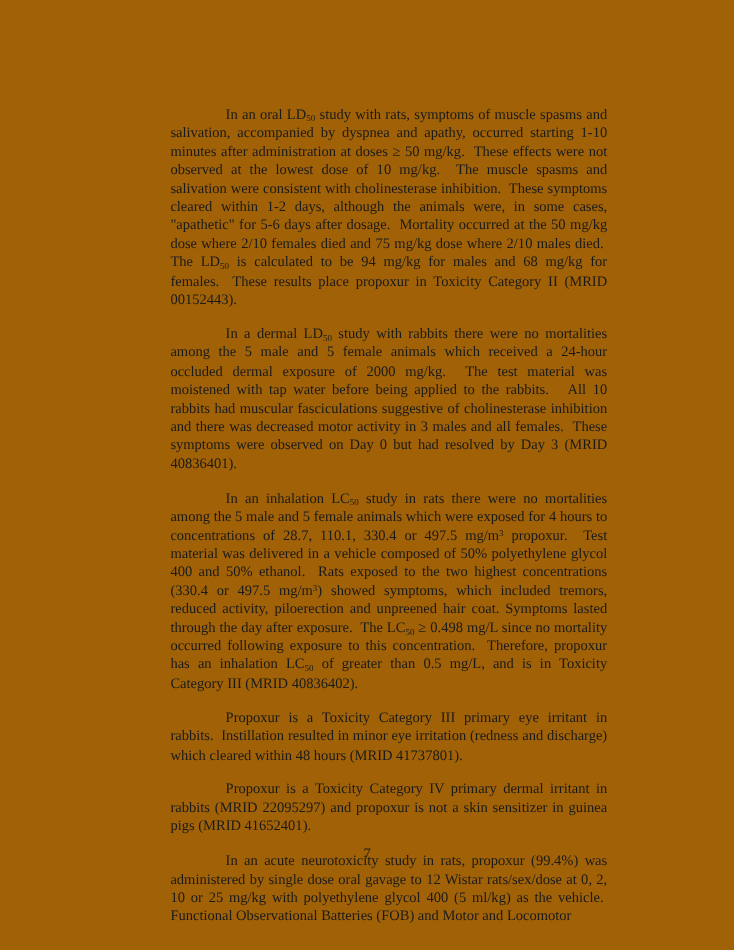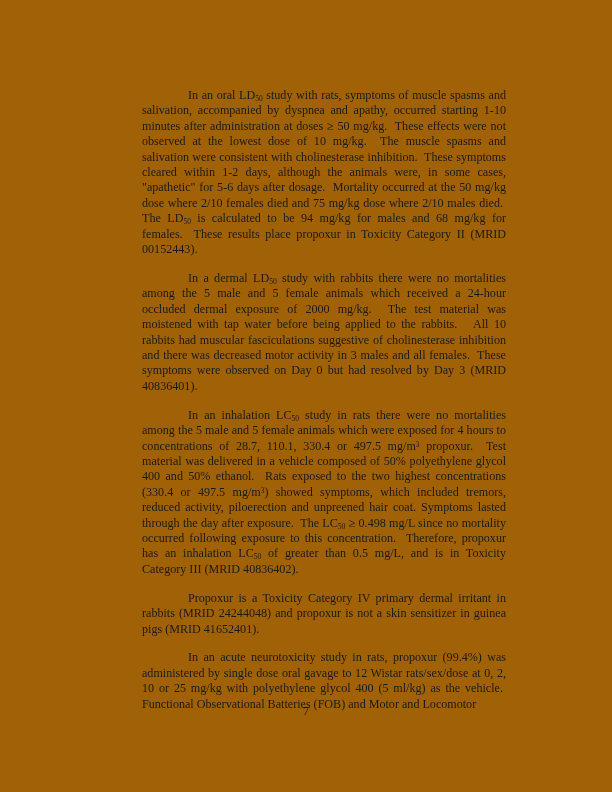--- a/index.html
+++ b/index.html
@@ -66,19 +66,20 @@
 </style>
 </head>
 <body>
 
 <div class="page">
 
   <div class="content">
     <p class="para">In an oral LD<sub>50</sub> study with rats, symptoms of muscle spasms and salivation, accompanied by dyspnea and apathy, occurred starting 1-10 minutes after administration at doses ≥ 50 mg/kg.&nbsp; These effects were not observed at the lowest dose of 10 mg/kg.&nbsp; The muscle spasms and salivation were consistent with cholinesterase inhibition.&nbsp; These symptoms cleared within 1-2 days, although the animals were, in some cases, "apathetic" for 5-6 days after dosage.&nbsp; Mortality occurred at the 50 mg/kg dose where 2/10 females died and 75 mg/kg dose where 2/10 males died.&nbsp; The LD<sub>50</sub> is calculated to be 94 mg/kg for males and 68 mg/kg for females.&nbsp; These results place propoxur in Toxicity Category II (MRID 00152443).</p>
     <p class="para">In a dermal LD<sub>50</sub> study with rabbits there were no mortalities among the 5 male and 5 female animals which received a 24-hour occluded dermal exposure of 2000 mg/kg.&nbsp; The test material was moistened with tap water before being applied to the rabbits.&nbsp;&nbsp; All 10 rabbits had muscular fasciculations suggestive of cholinesterase inhibition and there was decreased motor activity in 3 males and all females.&nbsp; These symptoms were observed on Day 0 but had resolved by Day 3 (MRID 40836401).</p>
     <p class="para">In an inhalation LC<sub>50</sub> study in rats there were no mortalities among the 5 male and 5 female animals which were exposed for 4 hours to concentrations of 28.7, 110.1, 330.4 or 497.5 mg/m<sup>3</sup> propoxur.&nbsp; Test material was delivered in a vehicle composed of 50% polyethylene glycol 400 and 50% ethanol.&nbsp; Rats exposed to the two highest concentrations (330.4 or 497.5 mg/m<sup>3</sup>) showed symptoms, which included tremors, reduced activity, piloerection and unpreened hair coat. Symptoms lasted through the day after exposure.&nbsp; The LC<sub>50</sub> ≥ 0.498 mg/L since no mortality occurred following exposure to this concentration.&nbsp; Therefore, propoxur has an inhalation LC<sub>50</sub> of greater than 0.5 mg/L, and is in Toxicity Category III (MRID 40836402).</p>
-    <p class="para">Propoxur is a Toxicity Category IV primary dermal irritant in rabbits (MRID 24244048) and propoxur is not a skin sensitizer in guinea pigs (MRID 41652401).</p>
+    <p class="para">Propoxur is a Toxicity Category III primary eye irritant in rabbits.&nbsp; Instillation resulted in minor eye irritation (redness and discharge) which cleared within 48 hours (MRID 41737801).</p>
+    <p class="para">Propoxur is a Toxicity Category IV primary dermal irritant in rabbits (MRID 22095297) and propoxur is not a skin sensitizer in guinea pigs (MRID 41652401).</p>
     <p class="para">In an acute neurotoxicity study in rats, propoxur (99.4%) was administered by single dose oral gavage to 12 Wistar rats/sex/dose at 0, 2, 10 or 25 mg/kg with polyethylene glycol 400 (5 ml/kg) as the vehicle.&nbsp; Functional Observational Batteries (FOB) and Motor and Locomotor</p>
   </div>
 
   <div class="page-number">7</div>
 
 </div>
 
 </body></html>

